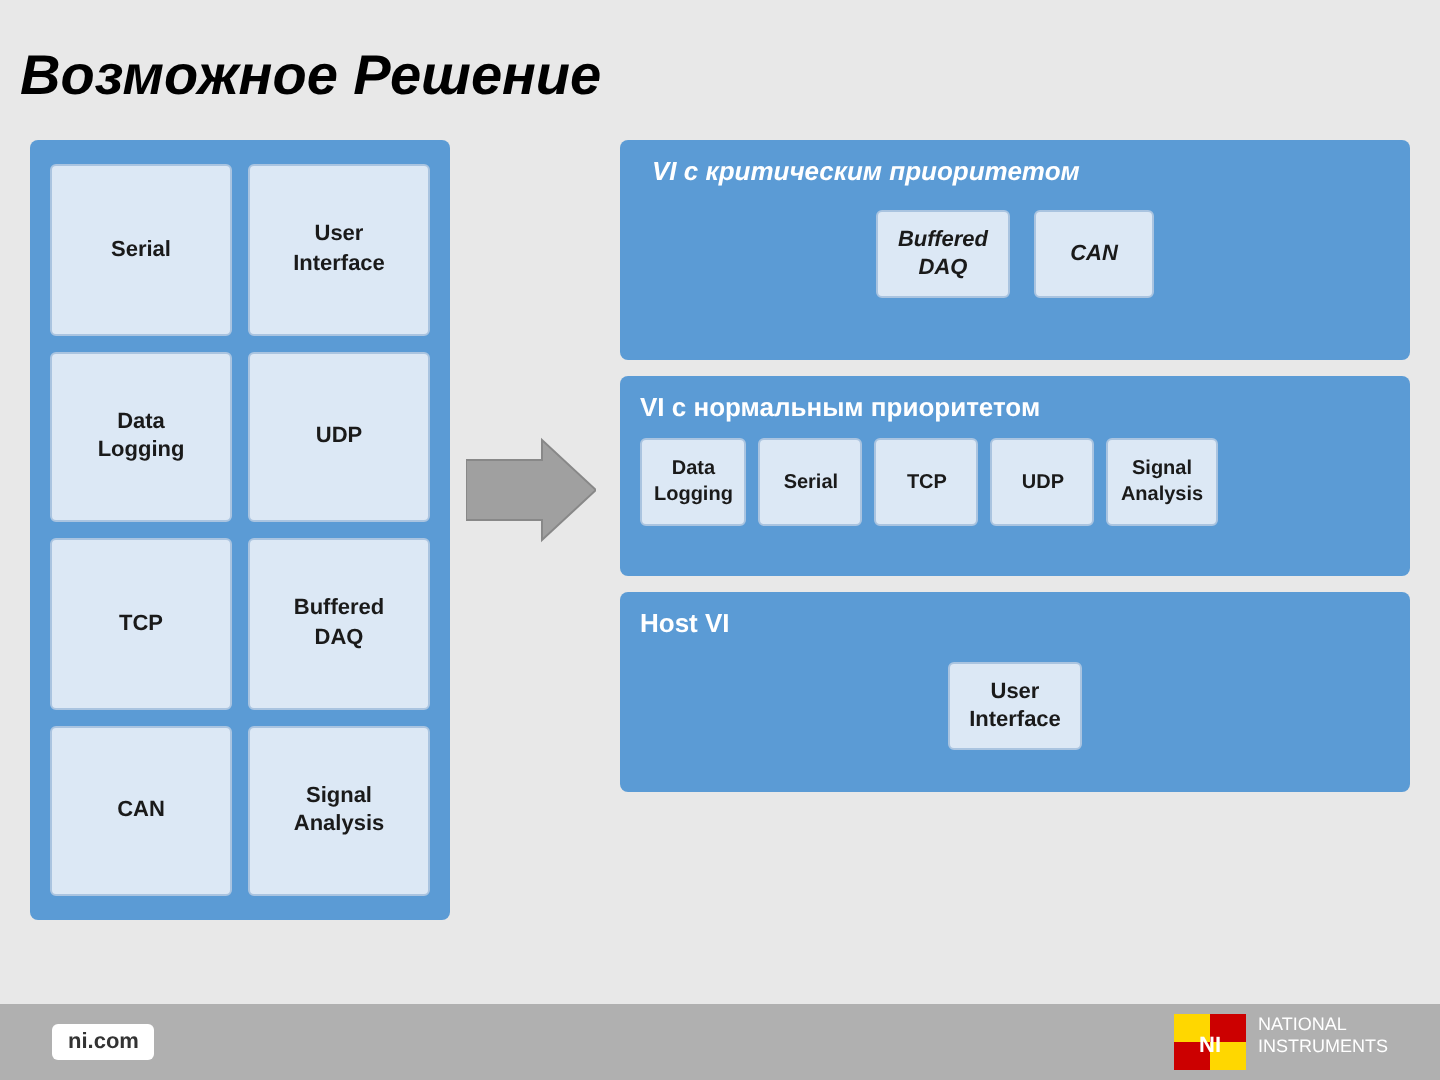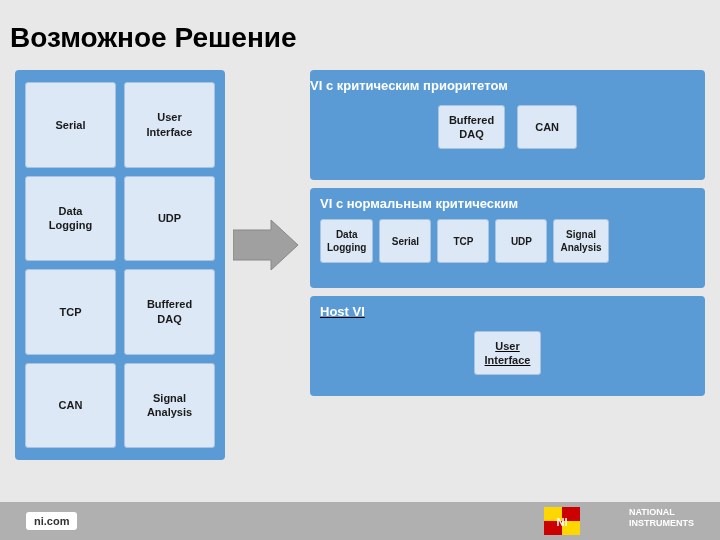--- a/index.html
+++ b/index.html
@@ -27,20 +27,21 @@
       right: 10px;
       height: 55px;
       display: flex;
       align-items: center;
     }
 
     .main-title {
       font-size: 28px;
       font-weight: bold;
       color: #000;
+      font-style: italic;
       flex: 1;
     }
 
     
     .left-panel {
       position: absolute;
       top: 70px;
       left: 15px;
       width: 210px;
       height: 390px;
@@ -93,22 +94,23 @@
       right: 15px;
       display: flex;
       flex-direction: column;
       gap: 8px;
     }
 
     
     .critical-panel {
       background: #5b9bd5;
       border-radius: 4px;
-      padding: 8px 0;
+      padding: 8px 16px;
       min-height: 110px;
+      font-style: italic;
     }
 
     .panel-title {
       font-size: 13px;
       font-weight: bold;
       color: #fff;
       margin-bottom: 8px;
       text-align: left;
     }
 
@@ -169,21 +171,20 @@
       min-height: 44px;
       line-height: 1.3;
     }
 
     
     .host-panel {
       background: #5b9bd5;
       border-radius: 4px;
       padding: 8px 10px;
       min-height: 100px;
-      text-decoration: underline;
     }
 
     .host-boxes {
       display: flex;
       gap: 12px;
       justify-content: center;
       align-items: center;
       padding: 4px 0;
     }
 
@@ -216,24 +217,23 @@
       gap: 6px;
     }
 
     .ni-logo-icon {
       width: 36px;
       height: 28px;
     }
 
     .ni-logo-text {
       font-size: 9px;
-      font-weight: bold;
+      font-weight: normal;
       color: #fff;
       line-height: 1.2;
-      margin-left: 43px;
     }
   </style>
 </head>
 <body>
 
 <div class="slide">
 
   <div class="title-area">
     <span class="main-title">Возможное Решение</span>
   </div>
@@ -259,21 +259,21 @@
 
     <div class="critical-panel">
       <div class="panel-title">VI с критическим приоритетом</div>
       <div class="critical-boxes">
         <div class="vi-box-small">Buffered<br>DAQ</div>
         <div class="vi-box-small">CAN</div>
       </div>
     </div>
 
     <div class="normal-panel">
-      <div class="panel-title">VI с нормальным критическим</div>
+      <div class="panel-title">VI с нормальным приоритетом</div>
       <div class="normal-boxes">
         <div class="vi-box-tiny">Data<br>Logging</div>
         <div class="vi-box-tiny">Serial</div>
         <div class="vi-box-tiny">TCP</div>
         <div class="vi-box-tiny">UDP</div>
         <div class="vi-box-tiny">Signal<br>Analysis</div>
       </div>
     </div>
 
     <div class="host-panel">

